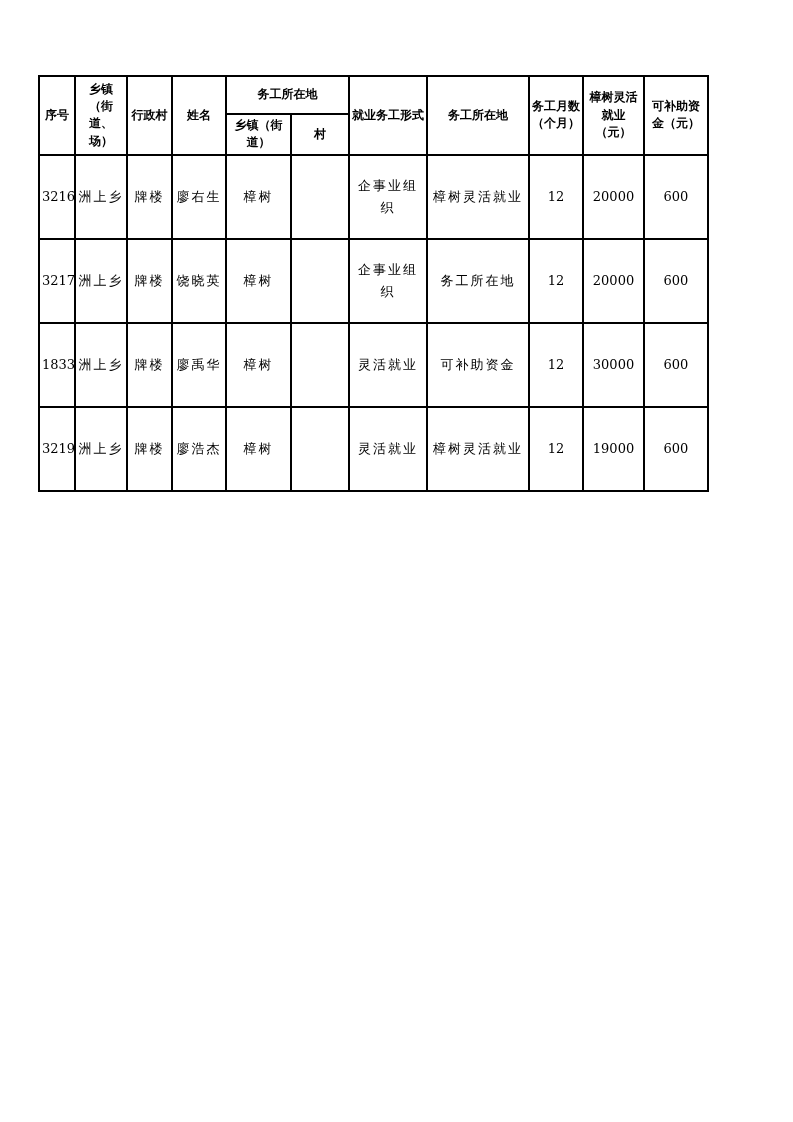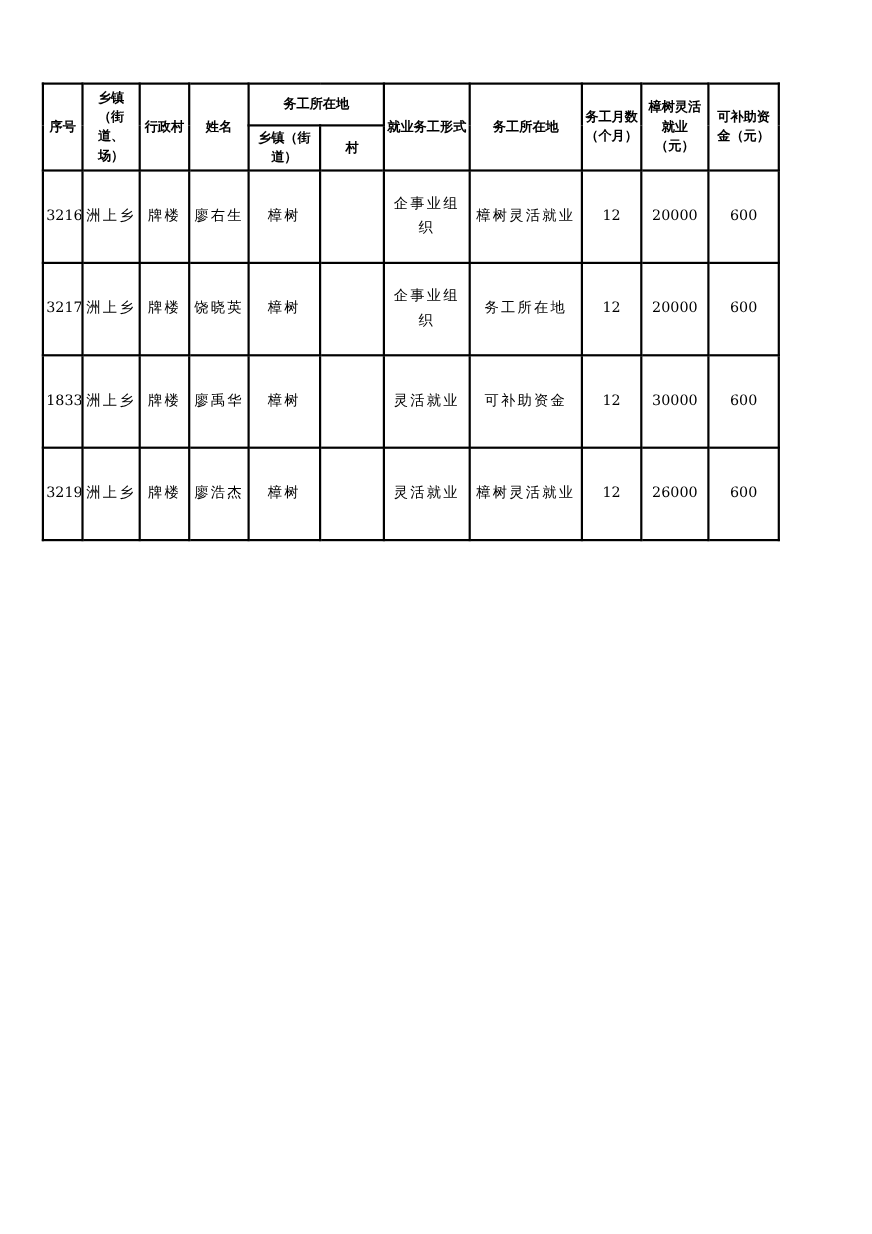--- a/index.html
+++ b/index.html
@@ -135,18 +135,18 @@
       <tr class="data-row">
         <td class="num">3219</td>
         <td>洲上乡</td>
         <td>牌楼</td>
         <td>廖浩杰</td>
         <td>樟树</td>
         <td></td>
         <td>灵活就业</td>
         <td>樟树灵活就业</td>
         <td class="num">12</td>
-        <td class="num">26000</td>
+        <td class="num">19000</td>
         <td class="num">600</td>
       </tr>
     </tbody>
   </table>
 </div>
 
 </body></html>

